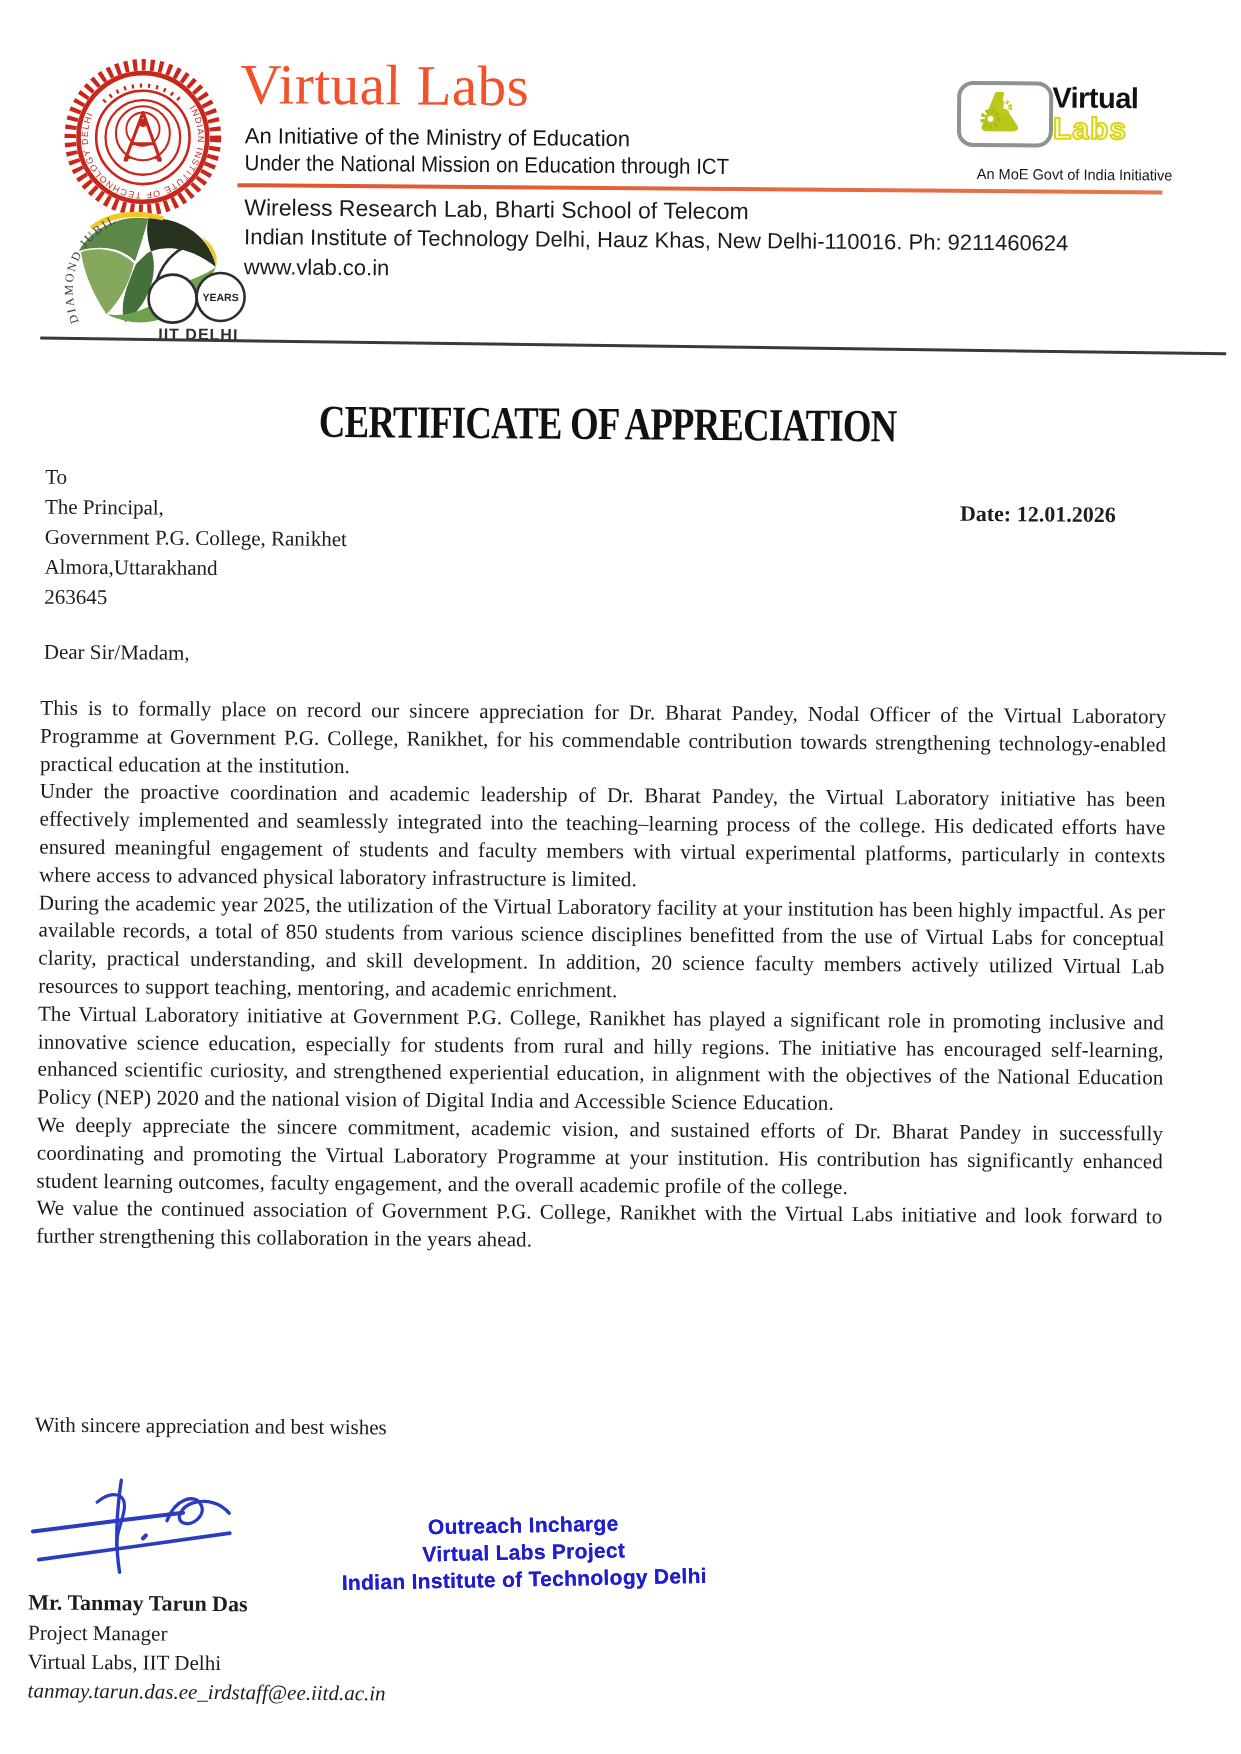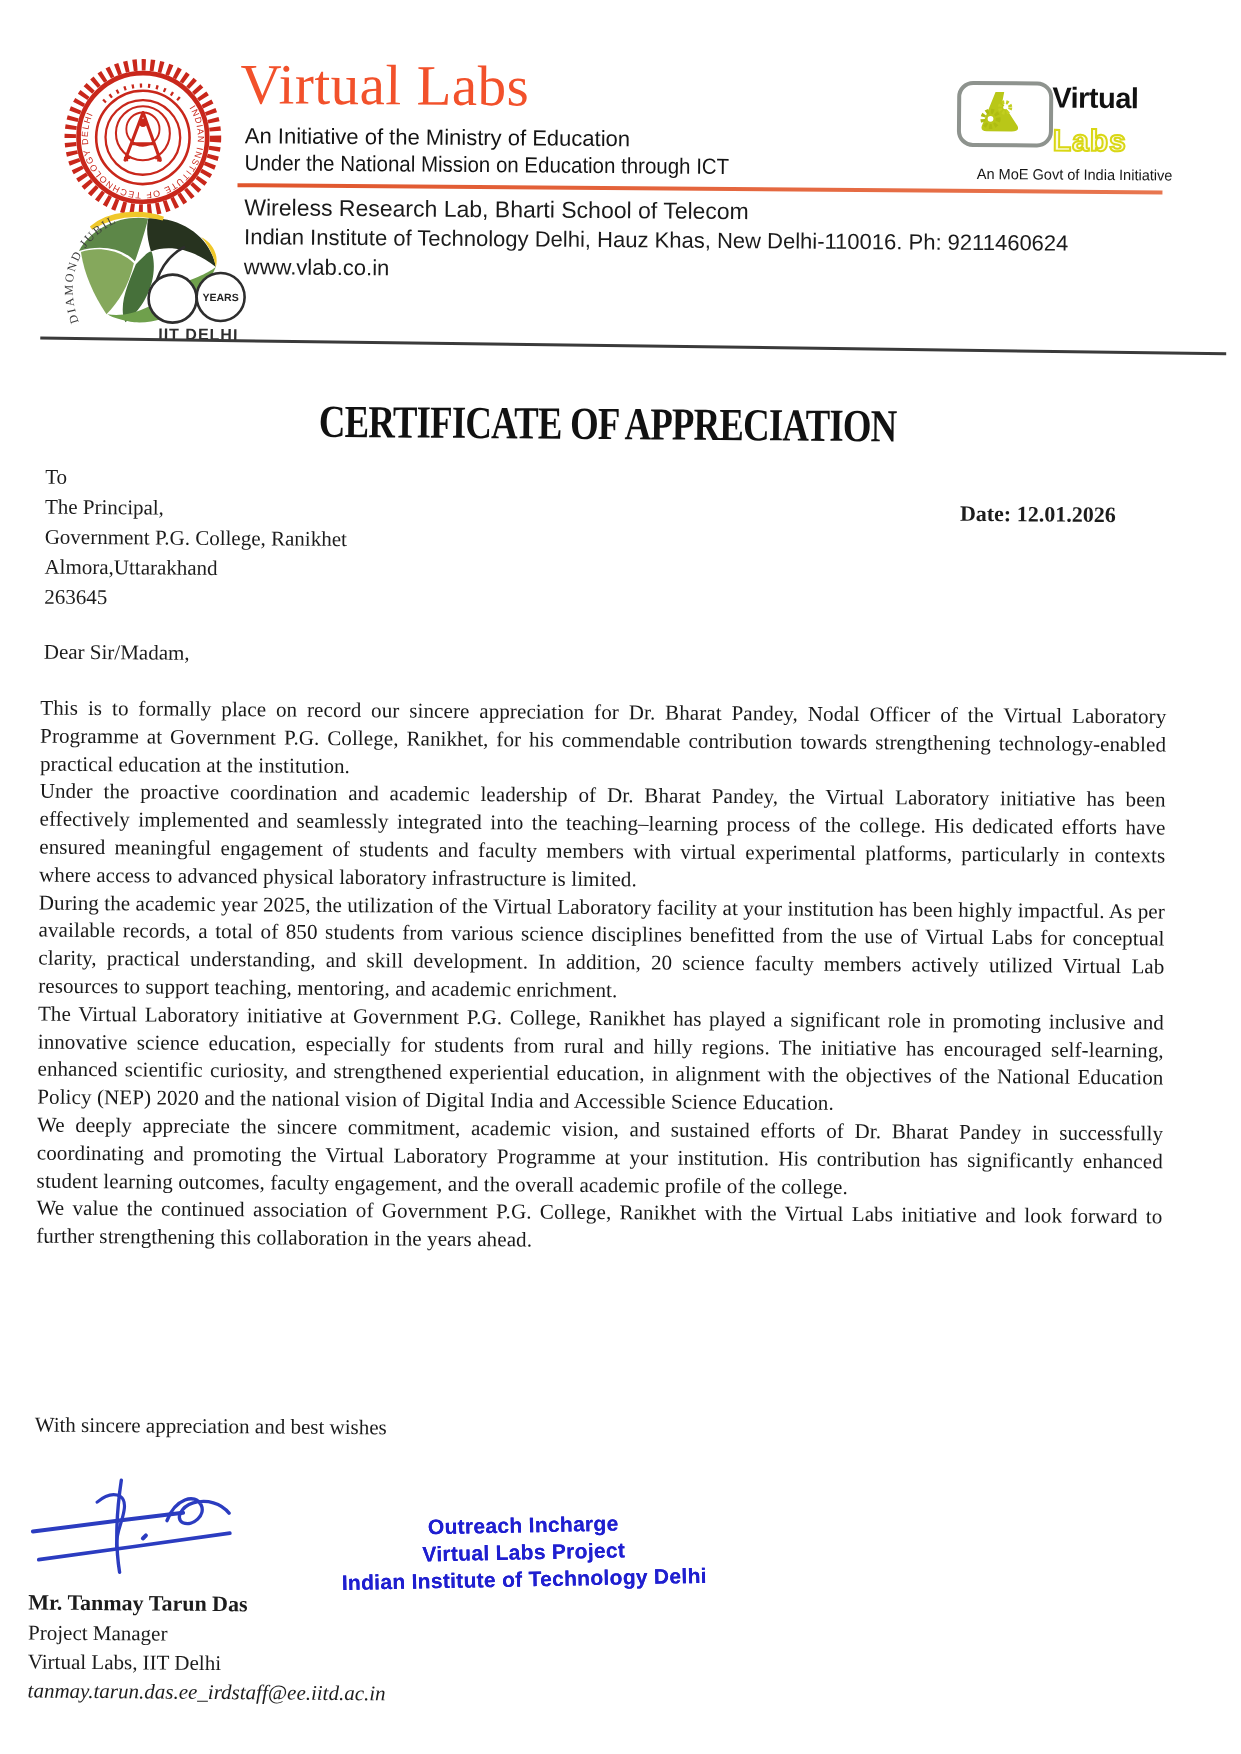--- a/index.html
+++ b/index.html
@@ -14,21 +14,21 @@
   .tag2{left:245px;top:149px;font-family:"Liberation Sans",sans-serif;font-size:22px;color:#141414;
         transform:scaleX(0.93);transform-origin:left top;}
   .orange-rule{left:238px;top:182px;width:925px;height:4px;background:linear-gradient(90deg,#e0552c,#e8764f);}
   .dept1{left:245px;top:193px;font-family:"Liberation Sans",sans-serif;font-size:23px;color:#1a1a1a;}
   .dept2{left:245px;top:223px;font-family:"Liberation Sans",sans-serif;font-size:22px;color:#1a1a1a;}
   .dept3{left:245px;top:253px;font-family:"Liberation Sans",sans-serif;font-size:22px;color:#1a1a1a;}
 
   .flaskbox{left:957px;top:74px;width:88px;height:58px;border:4px solid #8e938e;border-radius:16px;background:#fff;}
   .vword{left:1052px;top:74px;font-family:"Liberation Sans",sans-serif;font-weight:bold;font-size:29px;color:#111;letter-spacing:-0.5px;}
   .lword{left:1053px;top:104px;font-family:"Liberation Sans",sans-serif;font-weight:bold;font-size:30px;
-         color:#fdfbe2;-webkit-text-stroke:2px #d9d714;letter-spacing:1px;margin-top:12px;}
+         color:#fdfbe2;-webkit-text-stroke:2px #d9d714;letter-spacing:1px;}
   .moe{left:950px;top:158px;width:250px;text-align:center;font-family:"Liberation Sans",sans-serif;
        font-size:15px;color:#161616;transform:scaleX(0.97);}
   .black-rule{left:42px;top:337px;width:1186px;height:2.6px;background:#3a3a3a;transform:rotate(0.3deg);transform-origin:left center;}
 
   
   .title-wrap{left:45px;top:393px;width:1130px;text-align:center;}
   .title{display:inline-block;font-weight:bold;font-size:46px;letter-spacing:-1px;
          transform:scaleX(0.80);transform-origin:center;color:#111;}
   .recipient{left:48px;top:462px;font-size:21px;line-height:30px;}
   .date{left:963px;top:494px;font-size:22px;font-weight:bold;}

